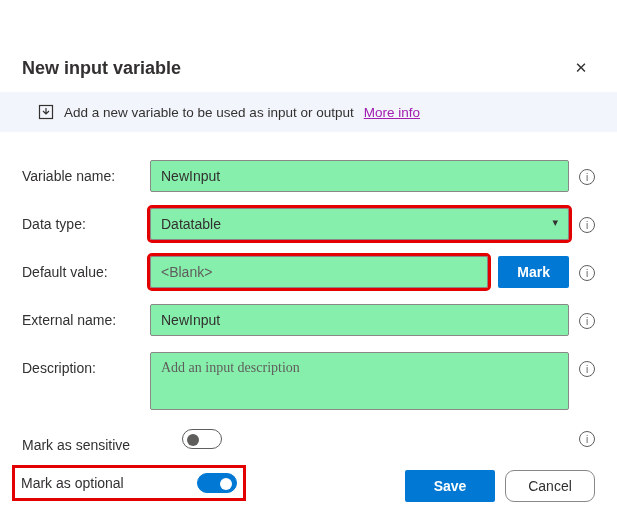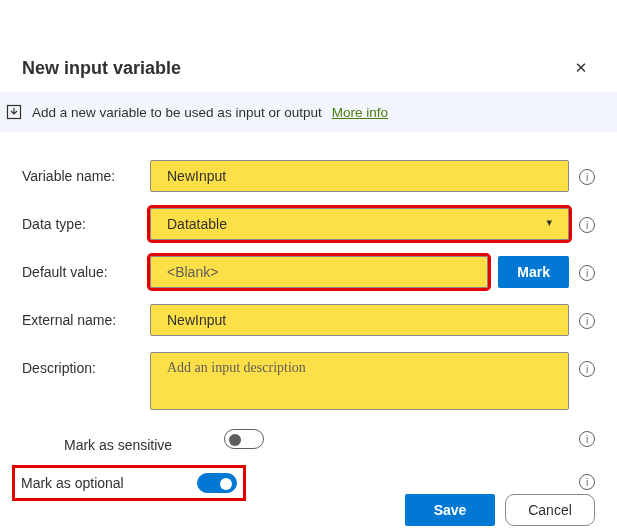--- a/index.html
+++ b/index.html
@@ -2,34 +2,34 @@
 <html><head>
 <meta charset="utf-8">
 <style>
   * { box-sizing: border-box; font-family: "Segoe UI", -apple-system, sans-serif; }
   body { margin: 0; width: 617px; height: 530px; background: #fff; color: #323130; font-size: 14px; position: relative; }
 
   .header { display: flex; align-items: center; padding: 14px 22px 10px 22px; margin-top: 40px; }
   .header h1 { font-size: 18px; font-weight: 600; margin: 0; flex: 1; }
   .close-btn { width: 28px; height: 28px; display: flex; align-items: center; justify-content: center; cursor: pointer; font-size: 15px; color: #323130; }
 
-  .info-bar { background: #f2f6fc; padding: 12px 6px; display: flex; align-items: center; gap: 10px; font-size: 13.5px; }
-  .info-bar a { color: #4d7c0f; }
+  .info-bar { background: #f2f6fc; padding: 12px 38px; display: flex; align-items: center; gap: 10px; font-size: 13.5px; }
+  .info-bar a { color: #a21caf; }
   .info-bar svg { flex-shrink: 0; }
 
   .form { padding: 28px 22px 10px 22px; }
   .row { display: flex; align-items: flex-start; margin-bottom: 16px; }
   .row.tight { margin-bottom: 12px; }
   .label { width: 128px; padding-top: 8px; font-size: 14px; color: #323130; }
   .control-col { flex: 1; display: flex; align-items: flex-start; gap: 10px; }
   .field-wrap { flex: 1; position: relative; }
 
   .input, .select, .textarea {
     width: 100%; border: 1px solid #8a8886; border-radius: 2px;
-    padding: 7px 16px; font-size: 14px; background: #fde047; color: #323130;
+    padding: 7px 10px; font-size: 14px; background: #86efac; color: #323130;
   }
   .textarea { height: 58px; resize: none; font-family: Liberation Serif, serif; }
   .textarea::placeholder, .placeholder-text { color: #605e5c; }
   .select { display: flex; align-items: flex-start; justify-content: space-between; cursor: pointer; }
   .chev { font-size: 11px; color: #323130; }
 
   .info-icon { width: 16px; height: 16px; border: 1px solid #605e5c; border-radius: 50%; display: flex; align-items: center; justify-content: center; font-size: 10px; color: #605e5c; margin-top: 9px; cursor: default; flex-shrink: 0; }
 
   .highlight { outline: 3px solid #e30000; outline-offset: 0; }
   .highlight-wrap { border: 3px solid #e30000; padding: 5px 6px; display: inline-flex; align-items: center; gap: 28px; }
@@ -38,21 +38,21 @@
   .btn-primary { background: #0078d4; color: #fff; font-weight: 600; }
   .btn-default { background: #fff; color: #323130; border: 1px solid #8a8886; }
 
   .toggle { width: 40px; height: 20px; border-radius: 10px; position: relative; cursor: pointer; }
   .toggle .knob { width: 12px; height: 12px; border-radius: 50%; position: absolute; top: 4px; }
   .toggle.off { background: #fff; border: 1px solid #605e5c; }
   .toggle.off .knob { background: #605e5c; left: 4px; }
   .toggle.on { background: #0078d4; border: 1px solid #0078d4; }
   .toggle.on .knob { background: #fff; right: 4px; }
 
-  .footer { position: absolute; bottom: 4px; right: 22px; display: flex; gap: 10px; }
+  .footer { position: absolute; bottom: 28px; right: 22px; display: flex; gap: 10px; }
 </style>
 </head>
 <body>
 
 <div class="header">
   <h1>New input variable</h1>
   <div class="close-btn">
     <span>✕</span>
   </div>
 </div>
@@ -117,21 +117,21 @@
   <div class="row">
     <div class="label">Description:</div>
     <div class="control-col">
       <div class="field-wrap">
         <textarea class="textarea" placeholder="Add an input description" style=""></textarea>
       </div>
       <div class="info-icon">i</div>
     </div>
   </div>
 
-  <div class="row tight" style="margin-top:6px;margin-left:42px;">
+  <div class="row tight" style="margin-top:6px;">
     <div class="label" style="width:160px;">Mark as sensitive</div>
     <div class="control-col" style="align-items:center;">
       <div class="toggle off">
           <div class="knob"></div>
         </div>
       <div style="flex:1"></div>
       <div class="info-icon" style="margin-top:0;">i</div>
     </div>
   </div>
 

